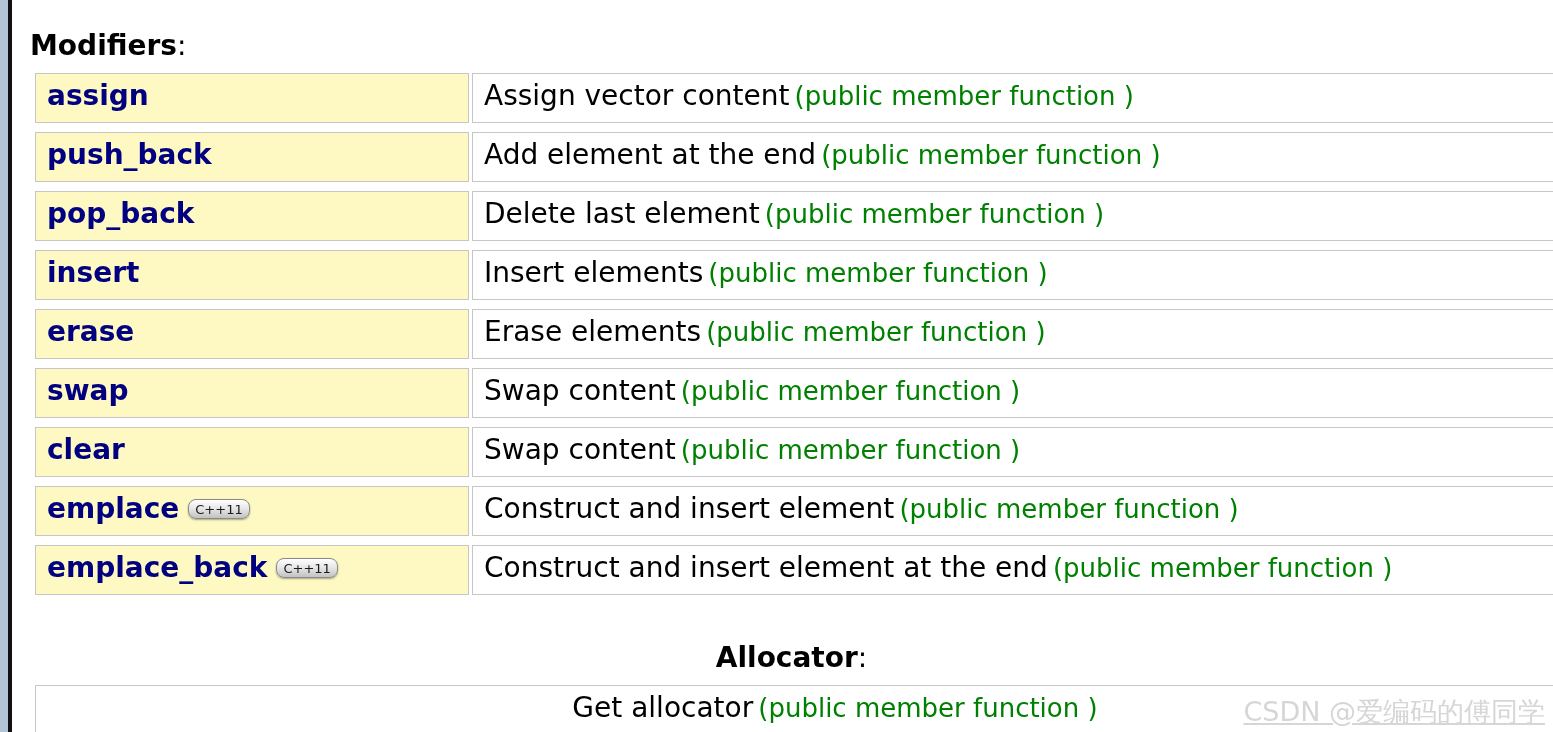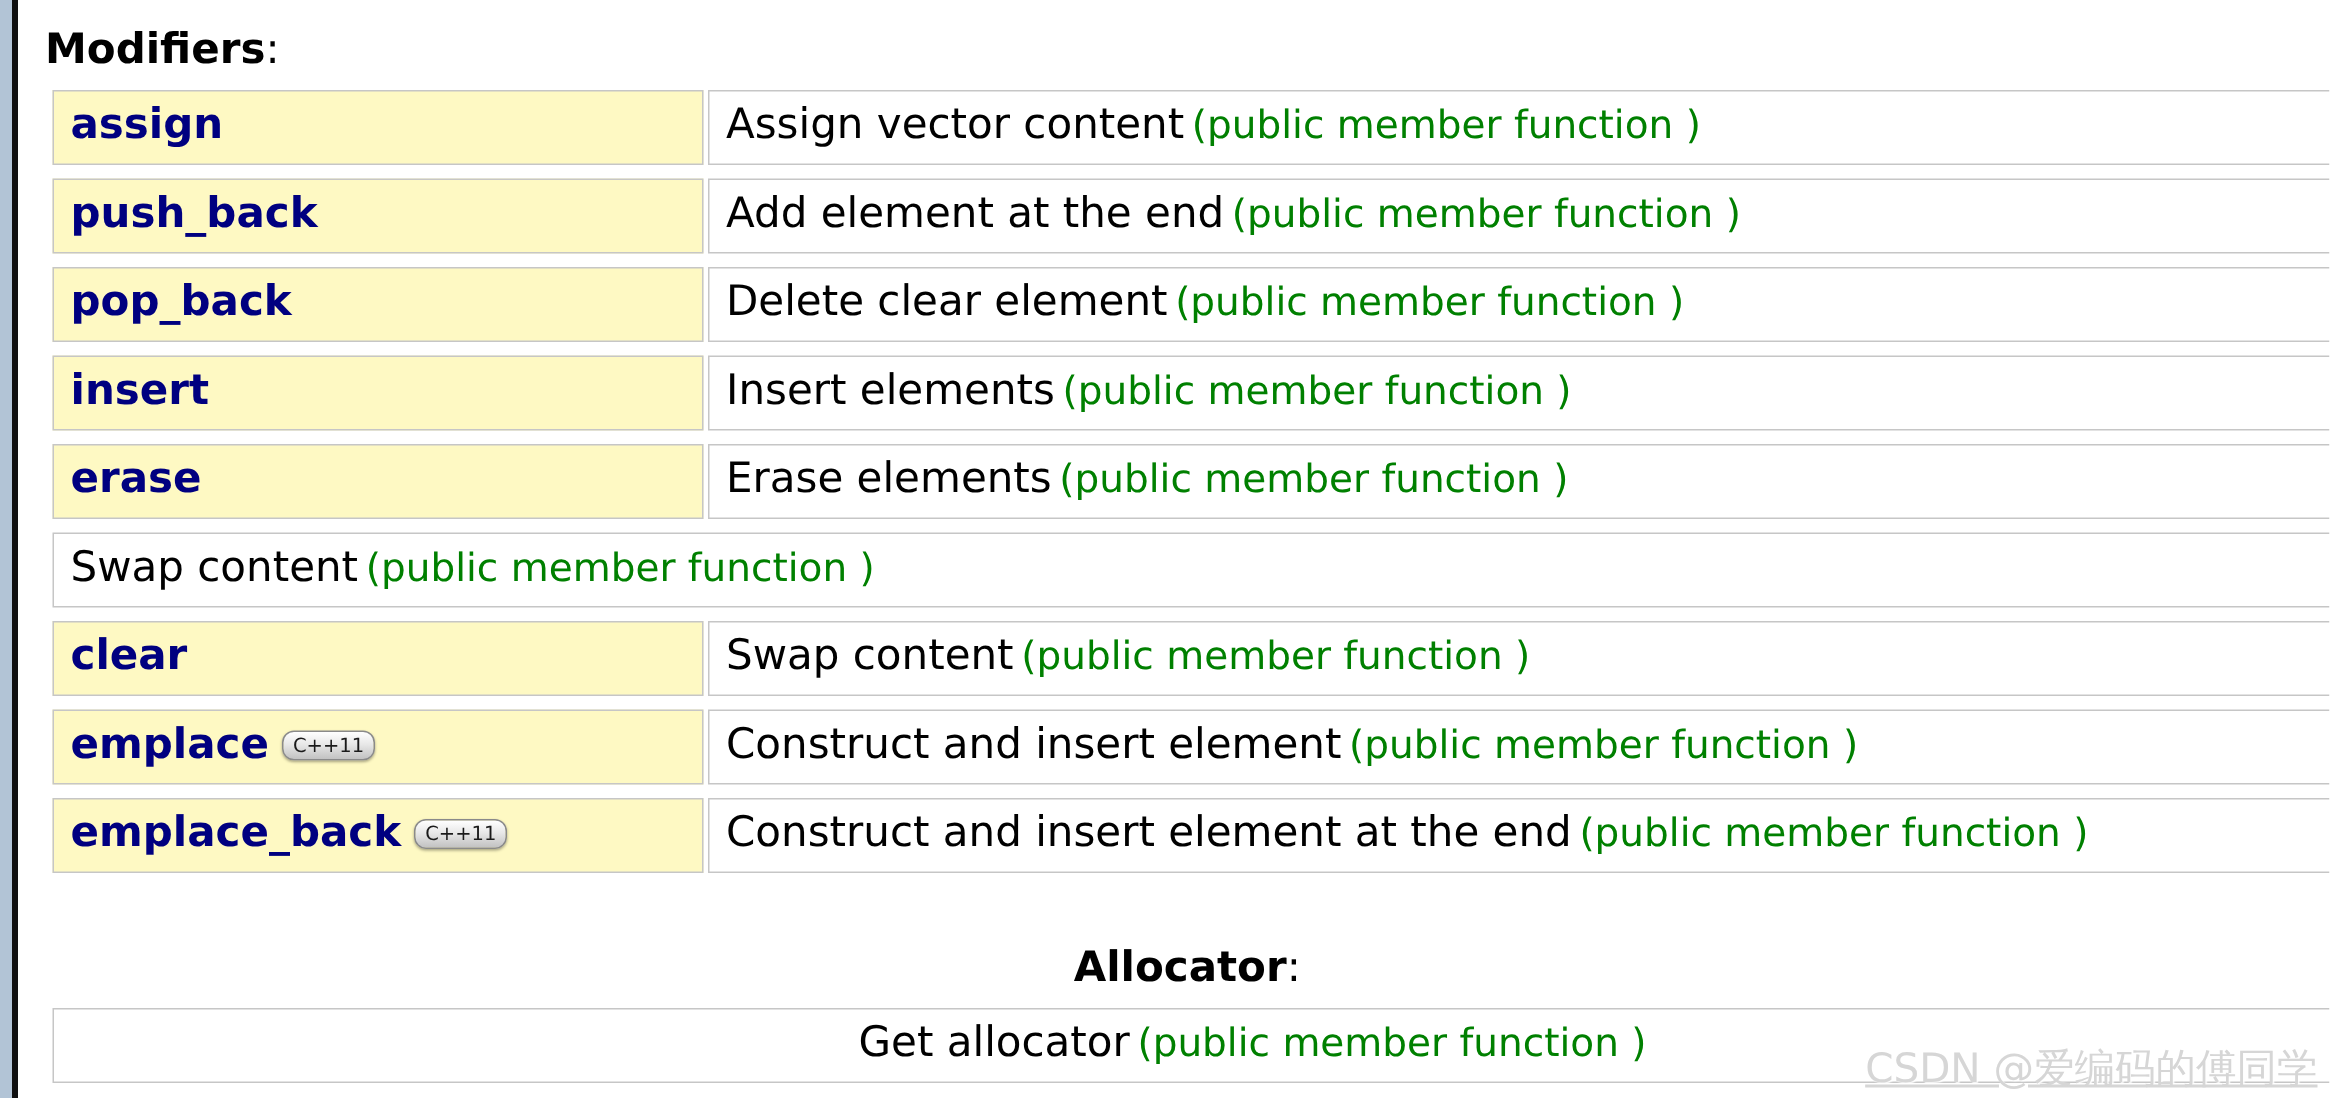--- a/index.html
+++ b/index.html
@@ -10,21 +10,21 @@
     position: absolute; left: 0; top: 0; width: 8px; height: 732px;
     background: #b2c4d6;
   }
   .frame-border {
     position: absolute; left: 8px; top: 0; width: 4px; height: 732px;
     background: #101010;
   }
 
   .content {
     position: absolute; left: 12px; top: 0; width: 1541px; height: 732px;
-    padding: 14px 0 0 18px; overflow: hidden;
+    padding: 27px 0 0 18px; overflow: hidden;
   }
 
   .section-heading {
     font-size: 28px; line-height: 34px; color: #000;
     margin: 2px 0 10px 0; font-weight: normal;
   }
   .section-heading .heading-text { font-weight: bold; }
   .section + .section { margin-top: 46px; text-align: center; }
 
   .member-table { margin-left: 5px; width: 1600px; }
@@ -79,31 +79,32 @@
         <div class="member-row">
           <div class="cell-left"><a class="member-link">assign</a></div>
           <div class="cell-right"><span class="member-desc">Assign vector content</span> <span class="member-type">(public member function )</span></div>
         </div>
         <div class="member-row">
           <div class="cell-left"><a class="member-link">push_back</a></div>
           <div class="cell-right"><span class="member-desc">Add element at the end</span> <span class="member-type">(public member function )</span></div>
         </div>
         <div class="member-row">
           <div class="cell-left"><a class="member-link">pop_back</a></div>
-          <div class="cell-right"><span class="member-desc">Delete clear element</span> <span class="member-type">(public member function )</span></div>
+          <div class="cell-right"><span class="member-desc">Delete last element</span> <span class="member-type">(public member function )</span></div>
         </div>
         <div class="member-row">
           <div class="cell-left"><a class="member-link">insert</a></div>
           <div class="cell-right"><span class="member-desc">Insert elements</span> <span class="member-type">(public member function )</span></div>
         </div>
         <div class="member-row">
           <div class="cell-left"><a class="member-link">erase</a></div>
           <div class="cell-right"><span class="member-desc">Erase elements</span> <span class="member-type">(public member function )</span></div>
         </div>
         <div class="member-row">
+          <div class="cell-left"><a class="member-link">swap</a></div>
           <div class="cell-right"><span class="member-desc">Swap content</span> <span class="member-type">(public member function )</span></div>
         </div>
         <div class="member-row">
           <div class="cell-left"><a class="member-link">clear</a></div>
           <div class="cell-right"><span class="member-desc">Swap content</span> <span class="member-type">(public member function )</span></div>
         </div>
         <div class="member-row">
           <div class="cell-left"><a class="member-link">emplace</a><span class="cpp11-badge">C++11</span></div>
           <div class="cell-right"><span class="member-desc">Construct and insert element</span> <span class="member-type">(public member function )</span></div>
         </div>

